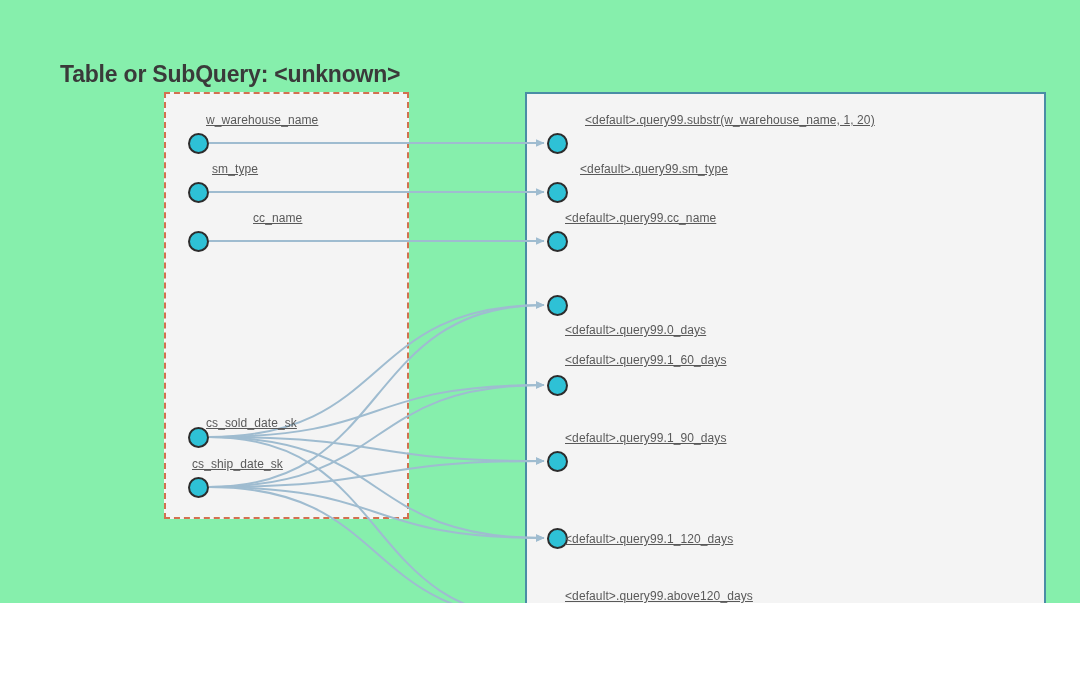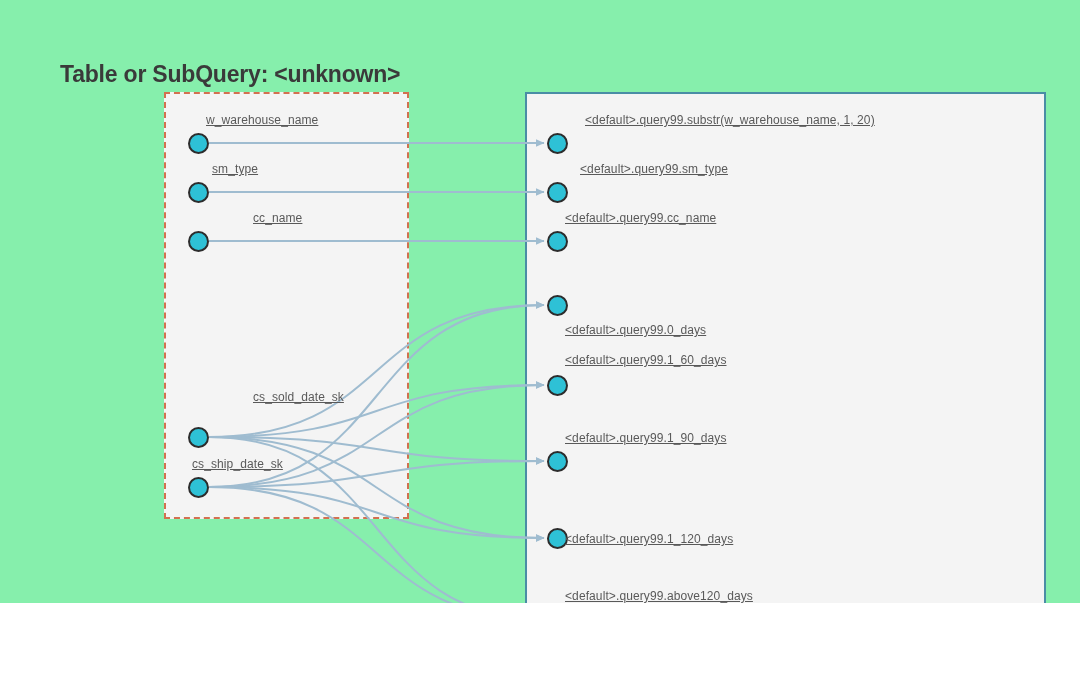--- a/index.html
+++ b/index.html
@@ -131,21 +131,21 @@
   </svg>
 
   <div id="nodes-left">
       <div class="node" style="left: 187.5px; top: 132.5px;"></div>
       <div class="node-label" style="left: 206px; top: 113px;">w_warehouse_name</div>
       <div class="node" style="left: 187.5px; top: 181.5px;"></div>
       <div class="node-label" style="left: 206px; top: 162px; margin-left: 6px;">sm_type</div>
       <div class="node" style="left: 187.5px; top: 230.5px;"></div>
       <div class="node-label" style="left: 208px; top: 211px; margin-left: 45px;">cc_name</div>
       <div class="node" style="left: 187.5px; top: 426.5px;"></div>
-      <div class="node-label" style="left: 206px; top: 390px; margin-left: 47px;">cs_sold_date_sk</div>
+      <div class="node-label" style="left: 206px; top: 416px;">cs_sold_date_sk</div>
       <div class="node" style="left: 187.5px; top: 476.5px;"></div>
       <div class="node-label" style="left: 192px; top: 457px;">cs_ship_date_sk</div>
     </div>
   <div id="nodes-right">
       <div class="node" style="left: 546.5px; top: 132.5px;"></div>
       <div class="node-label" style="left: 585px; top: 113px;">&lt;default&gt;.query99.substr(w_warehouse_name, 1, 20)</div>
       <div class="node" style="left: 546.5px; top: 181.5px;"></div>
       <div class="node-label" style="left: 580px; top: 162px;">&lt;default&gt;.query99.sm_type</div>
       <div class="node" style="left: 546.5px; top: 230.5px;"></div>
       <div class="node-label" style="left: 565px; top: 211px;">&lt;default&gt;.query99.cc_name</div>

